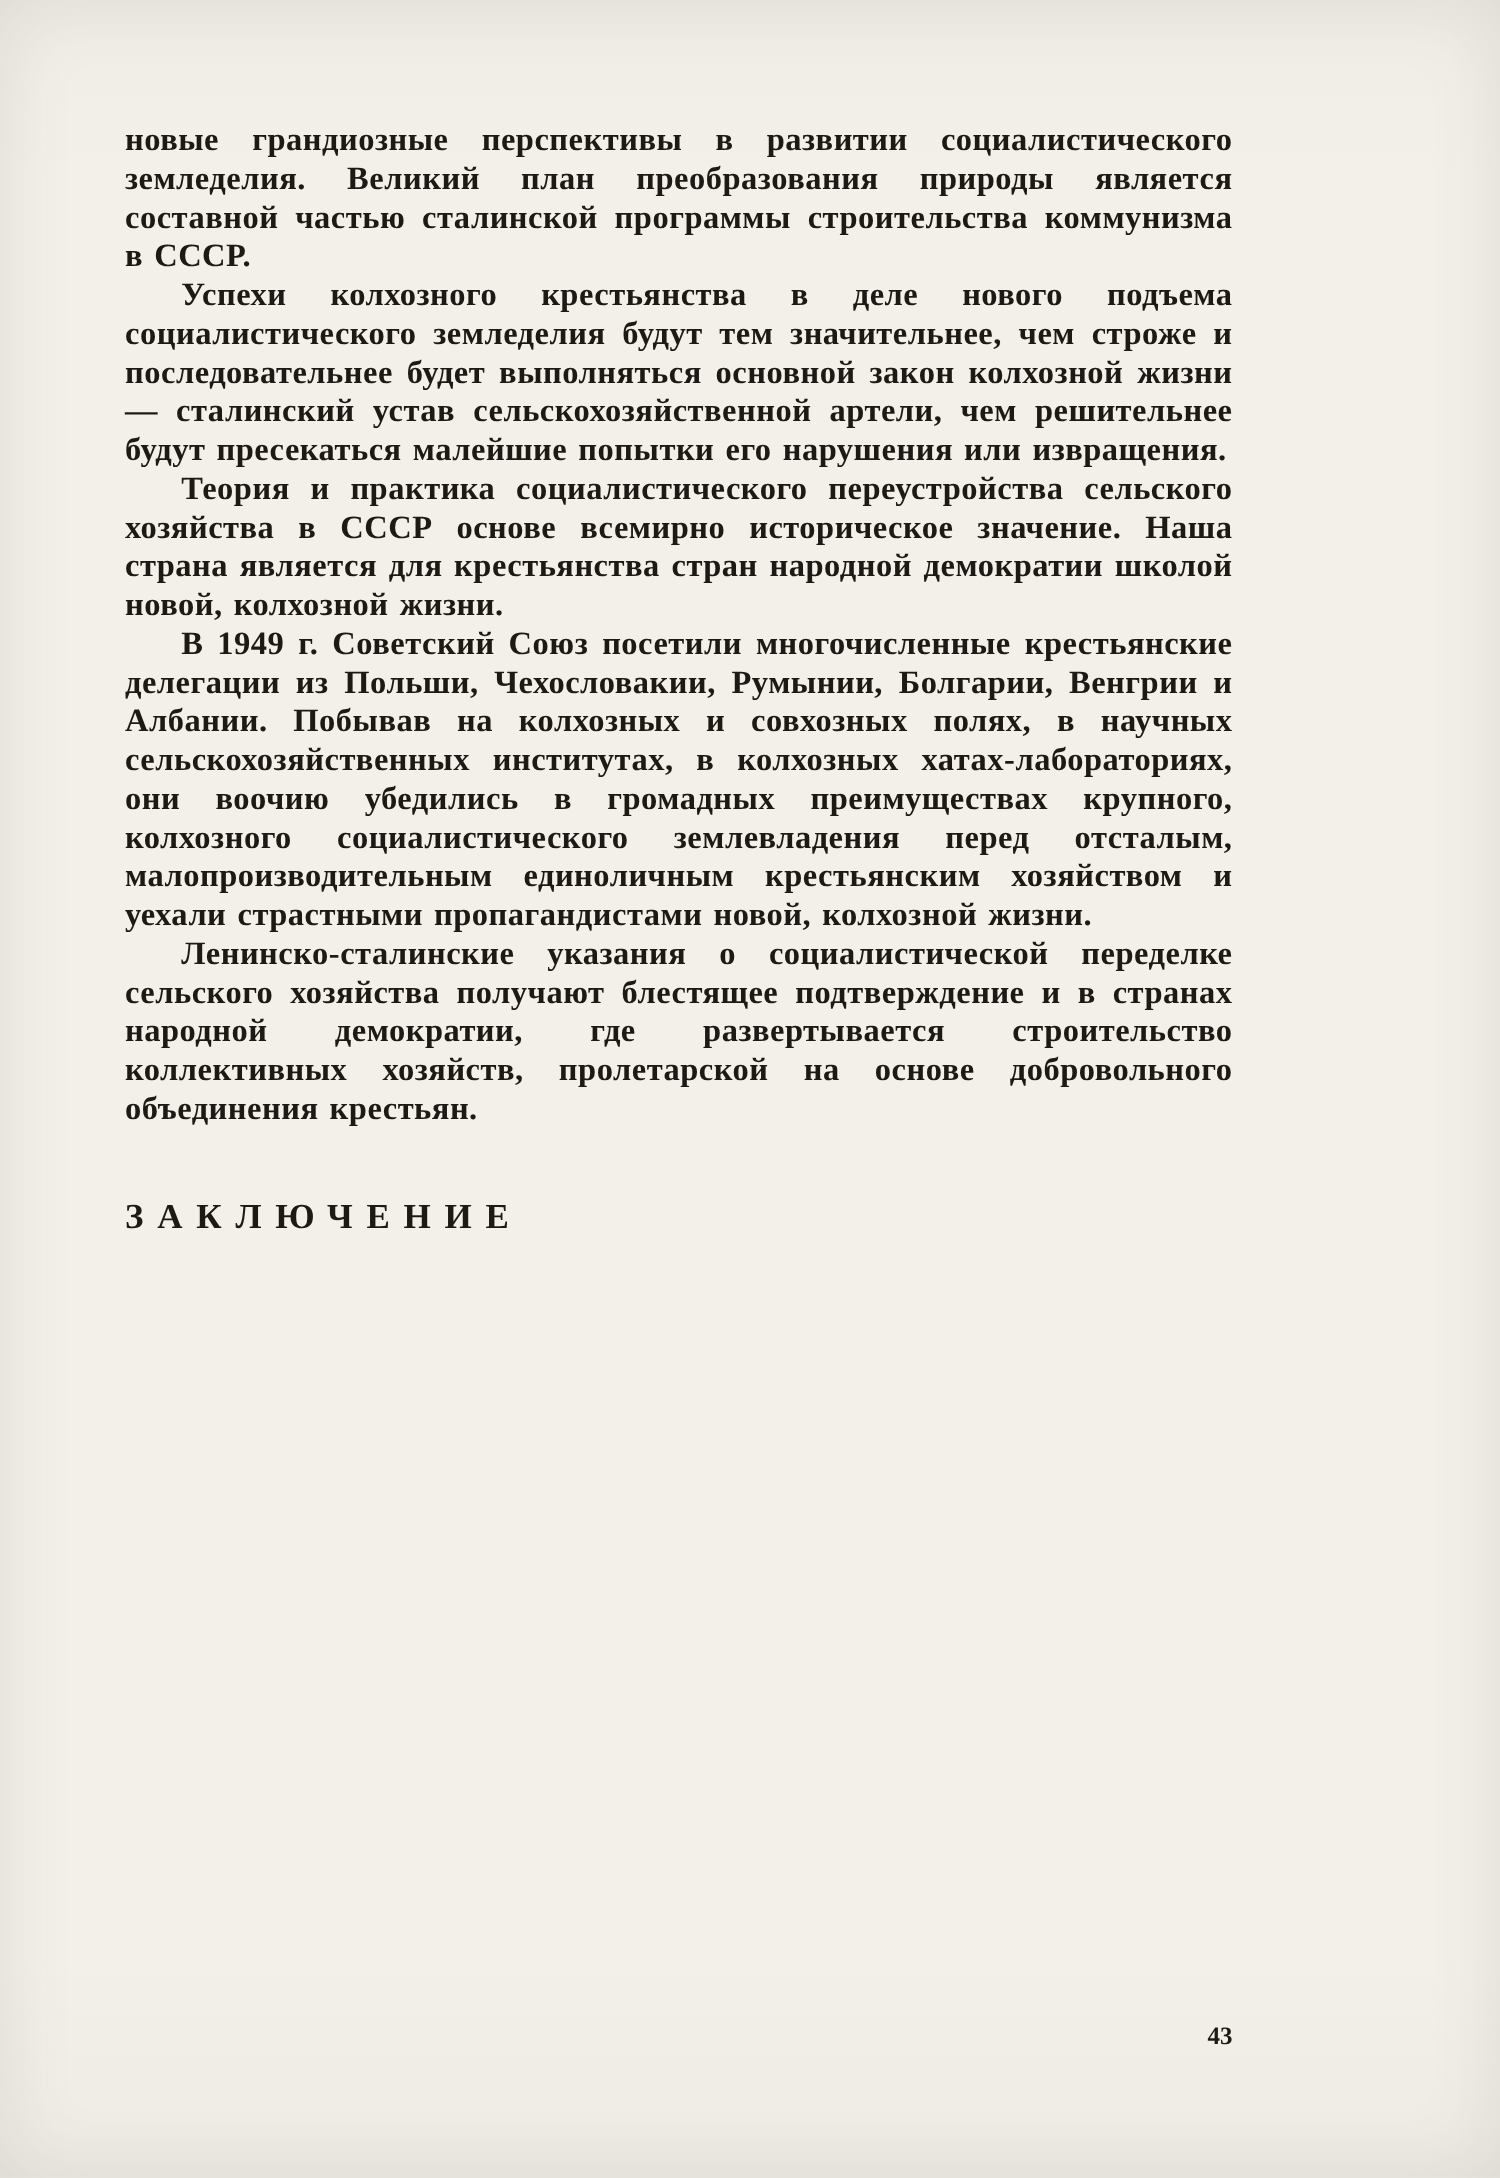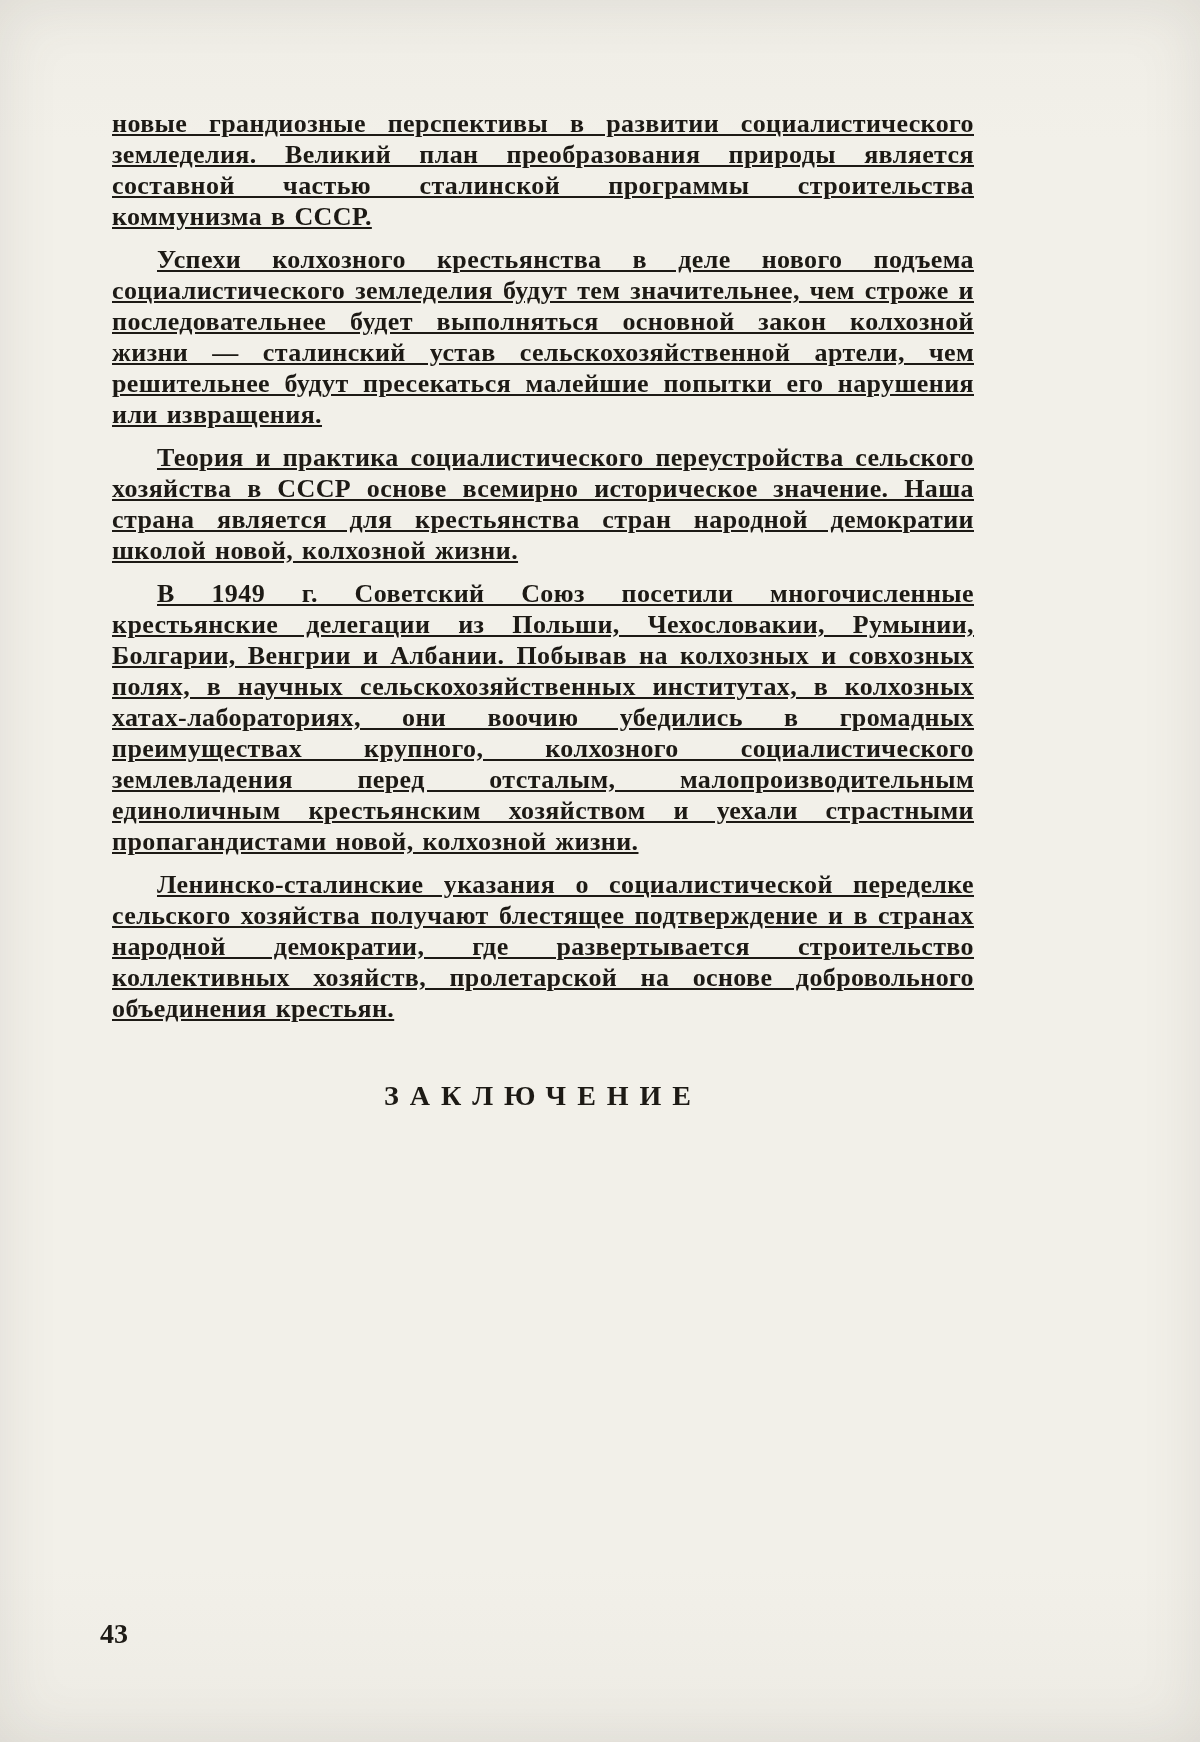--- a/index.html
+++ b/index.html
@@ -28,43 +28,42 @@
     top: 96px;
     width: 886px;
     font-size: 26px;
     line-height: 31px;
     font-weight: 600;
     text-align: justify;
     letter-spacing: 0.4px;
     word-spacing: 2px;
   }
   .text-block p {
-    margin: 12px;
+    margin: 0;
     padding: 0;
     text-indent: 45px;
-    text-decoration: underline;
   }
   .text-block p.continuation {
     text-indent: 0;
   }
   .section-heading {
     margin: 56px 0 46px 0;
-    text-align: center;
     text-indent: 0;
     font-size: 28px;
     font-weight: 700;
     letter-spacing: 11px;
     word-spacing: 0;
   }
   .page-number {
     position: absolute;
     top: 1618px;
     left: 100px;
     width: 886px;
-    font-size: 28px;
+    text-align: right;
+    font-size: 20px;
     font-weight: 700;
     color: #1d1a15;
   }
 </style>
 </head>
 <body>
 
 <div class="page">
   <div class="text-block">
     <p class="continuation">новые грандиозные перспективы в развитии социалистического земледелия. Великий план преобразования природы является составной частью сталинской программы строительства коммунизма в СССР.</p>

